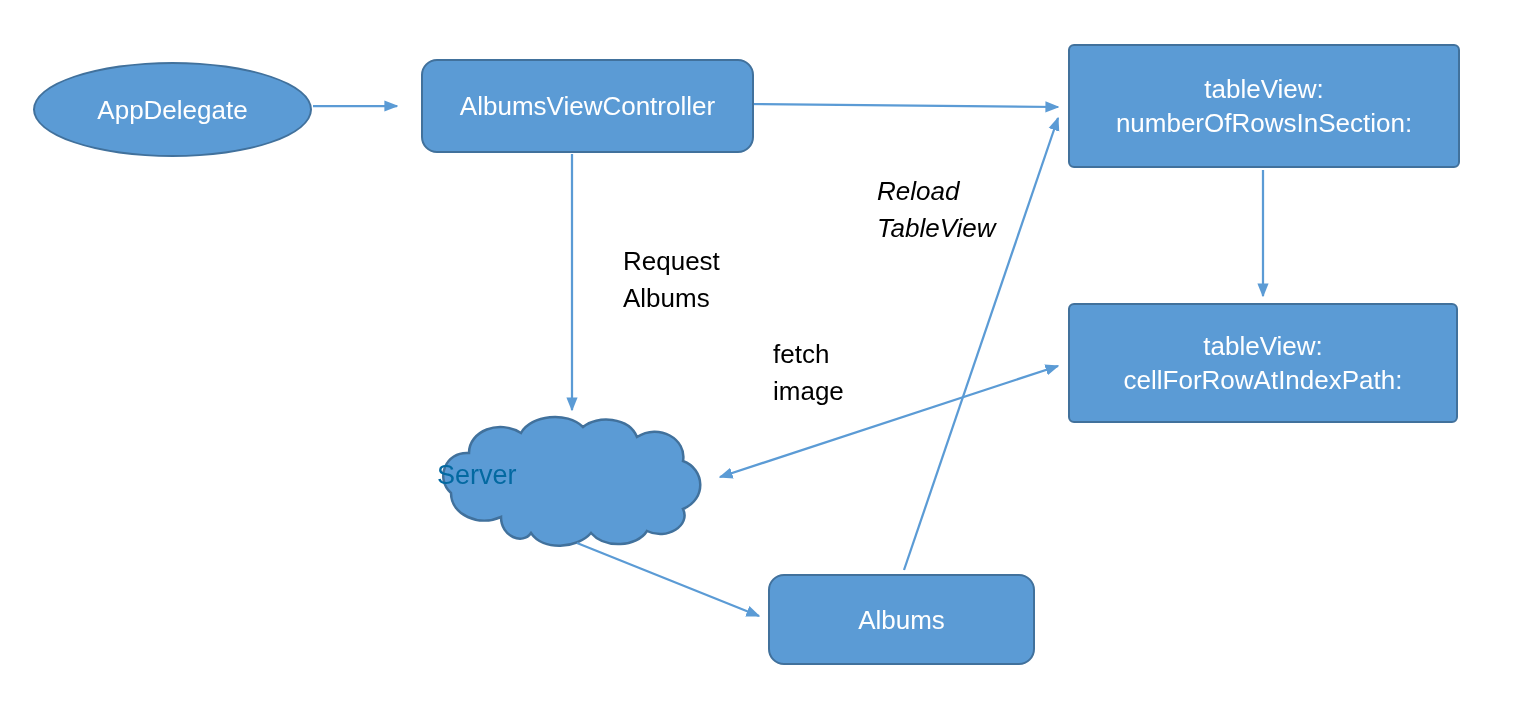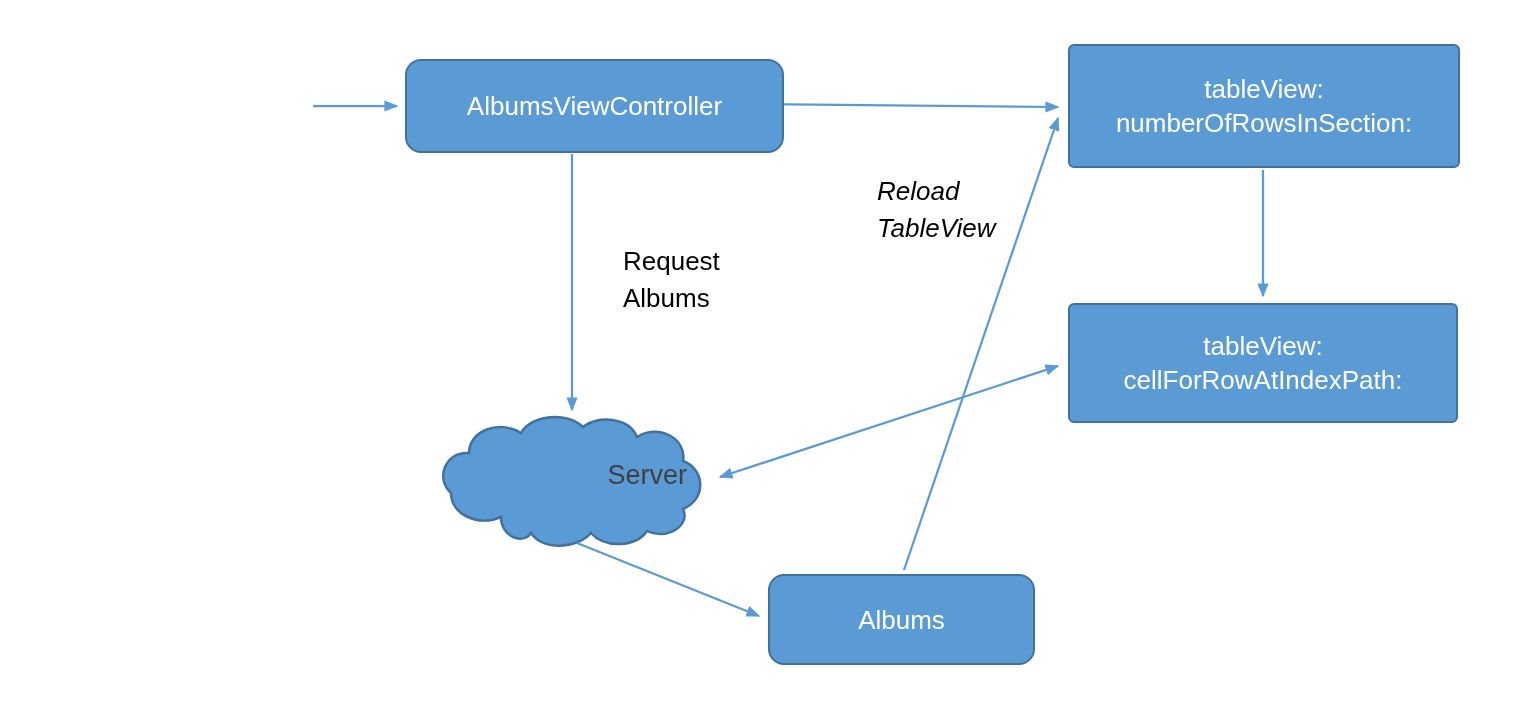--- a/index.html
+++ b/index.html
@@ -22,23 +22,23 @@
     font-size:26px;
     line-height:34px;
     z-index:2;
   }
   .rect  { border-radius:16px; }
   .big   { border-radius:6px; }
   .ellipse { border-radius:50%; }
   .nlabel { white-space:pre-line; }
   .cloud-label {
     position:absolute;
-    color:#404040;
+    color:#0369a1;
     font-size:27px;
-    text-align:right;
+    text-align:left;
     z-index:2;
   }
   .edge-label {
     position:absolute;
     color:#000000;
     font-size:26px;
     line-height:37px;
     white-space:pre-line;
     z-index:3;
   }
@@ -74,22 +74,25 @@
 
     <path class="connector" marker-end="url(#ah)" d="M313,106 L397,106"></path>
     <path class="connector" marker-end="url(#ah)" d="M739,104 L1058,107"></path>
     <path class="connector" marker-end="url(#ah)" d="M572,154 L572,410"></path>
     <path class="connector" marker-end="url(#ah)" d="M1263,170 L1263,296"></path>
     <path class="connector" marker-start="url(#ah)" marker-end="url(#ah)" d="M720,477 L1058,366"></path>
     <path class="connector" marker-end="url(#ah)" d="M577,543 L759,616"></path>
     <path class="connector" marker-end="url(#ah)" d="M904,570 L1058,118"></path>
   </svg>
 
+  <div class="node ellipse" style="left:33px; top:62px; width:279px; height:95px;">
+    <span class="nlabel">AppDelegate</span>
+  </div>
 
-  <div class="node rect" style="left:405px; top:59px; width:379px; height:94px;">
+  <div class="node rect" style="left:421px; top:59px; width:333px; height:94px;">
     <span class="nlabel">AlbumsViewController</span>
   </div>
 
   <div class="node big" style="left:1068px; top:44px; width:392px; height:124px;">
     <span class="nlabel">tableView:
 numberOfRowsInSection:</span>
   </div>
 
   <div class="node big" style="left:1068px; top:303px; width:390px; height:120px;">
     <span class="nlabel">tableView:
@@ -101,14 +104,16 @@
   </div>
 
   <div class="cloud-label" style="left:437px; top:460px; width:250px;">Server</div>
 
   <div class="edge-label" style="left:608px; top:243px;margin-left:15px;">Request
 Albums</div>
 
   <div class="edge-label" style="left:877px; top:173px;font-style:italic;">Reload
 TableView</div>
 
+  <div class="edge-label" style="left:773px; top:336px;">fetch
+image</div>
 
 </div>
 
 </body></html>

